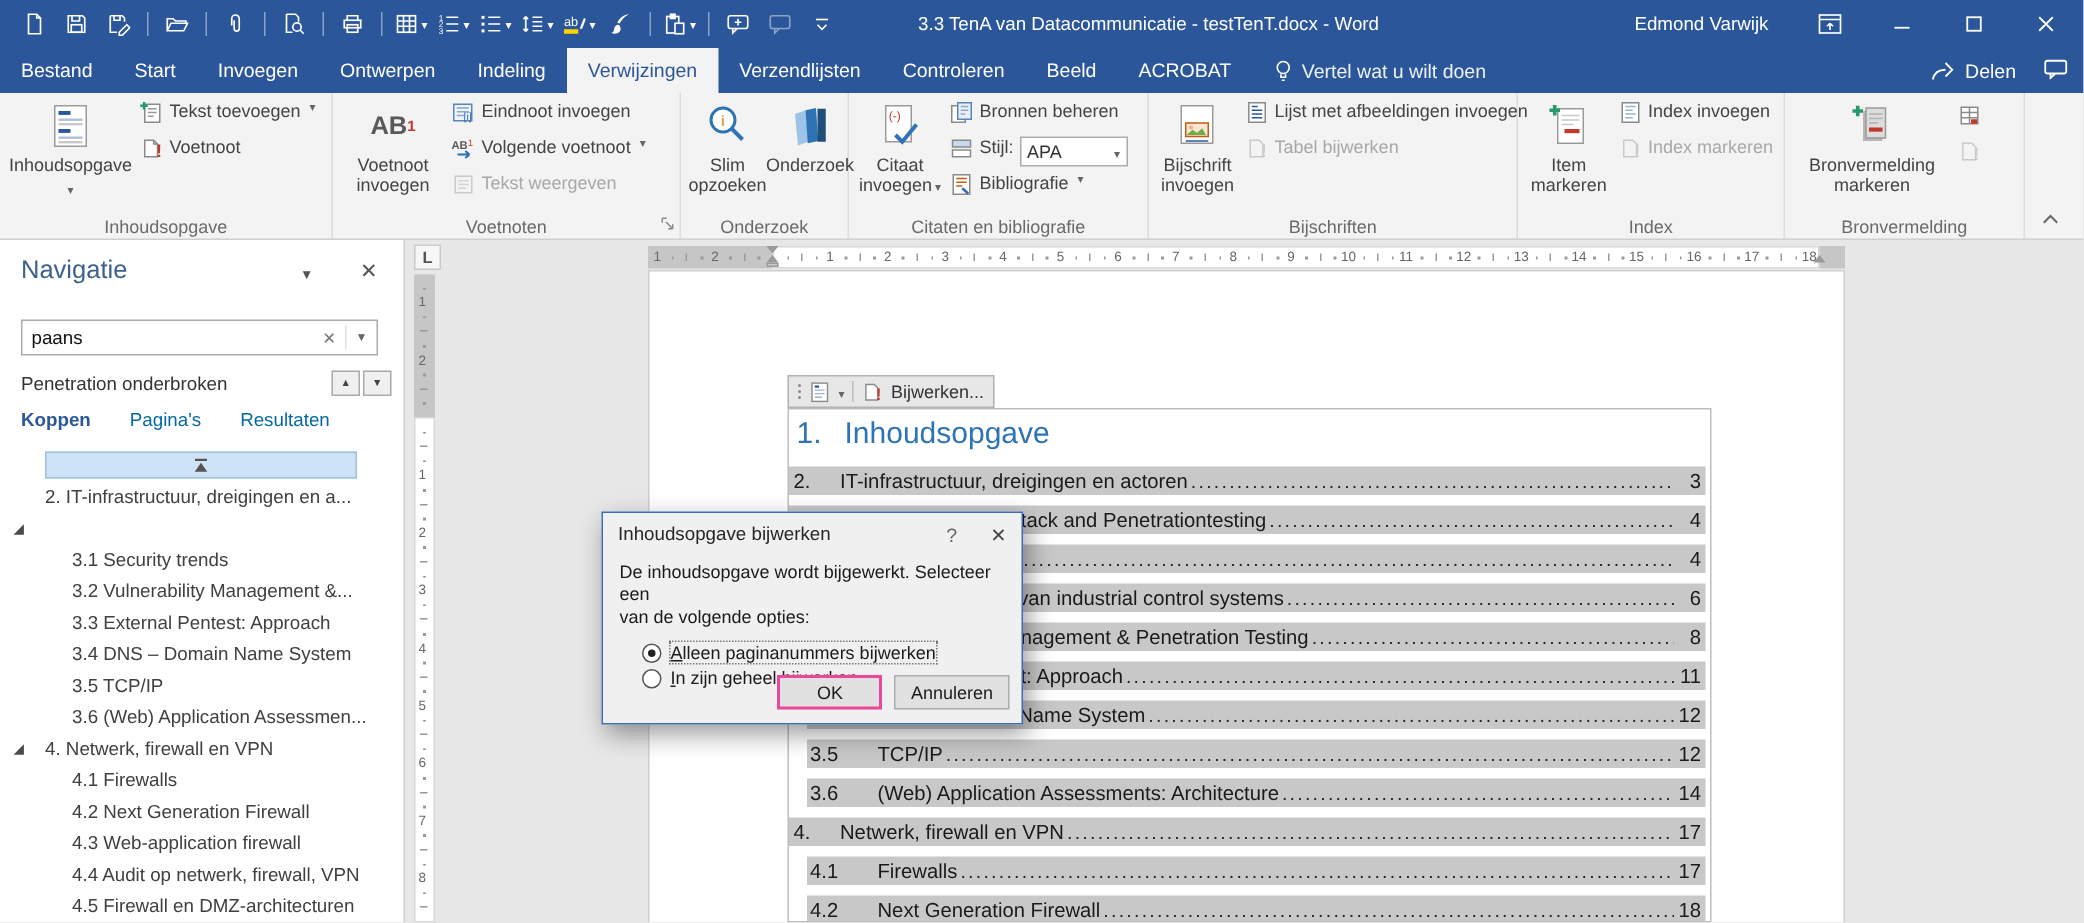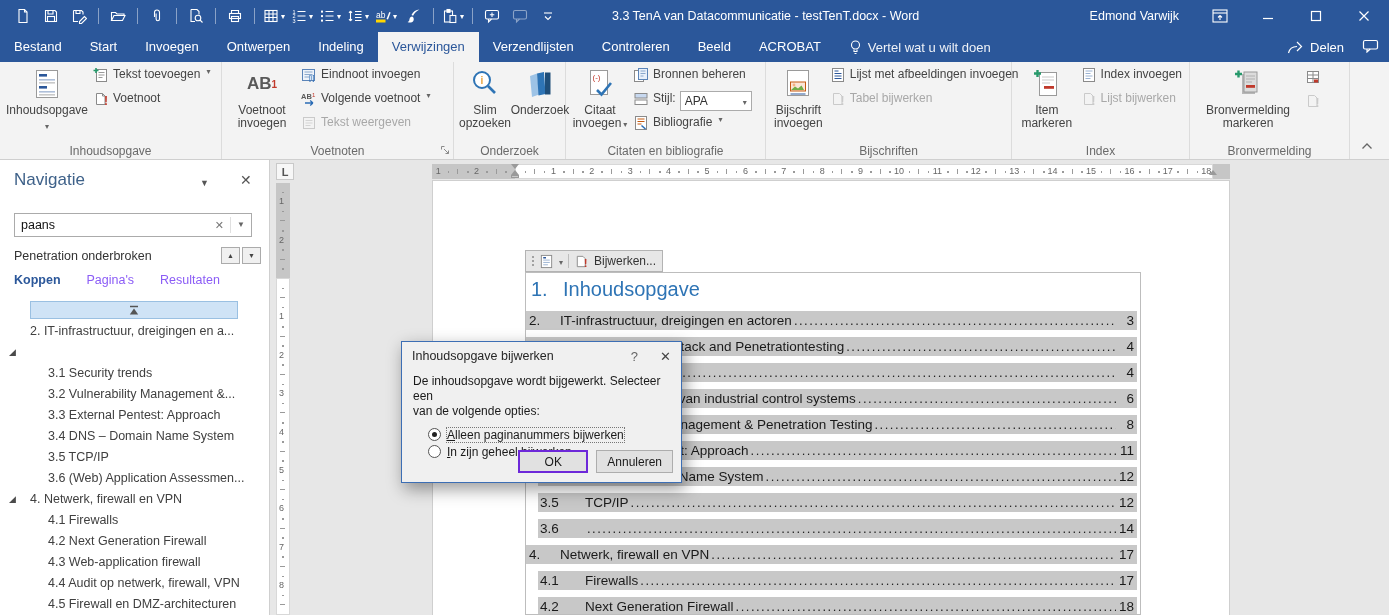--- a/index.html
+++ b/index.html
@@ -52,21 +52,21 @@
   .nav-head-caret{position:absolute;left:200px;top:18px;font-size:9px;color:#555}
   .nav-close{position:absolute;left:240px;top:12px;font-size:14px;color:#555}
   .nav-search{position:absolute;left:14px;top:53px;width:238px;height:24px;border:1px solid #ababab;background:#fff;display:flex;align-items:center}
   .nav-search input{border:none;outline:none;flex:1;font-size:12.5px;padding:0 6px;font-family:inherit;color:#111;background:transparent}
   .nav-search .sx{color:#777;font-size:11px;padding:0 6px}
   .nav-search .sc{color:#666;font-size:8px;padding:0 6px;border-left:1px solid #e0e0e0;height:16px;line-height:16px}
   .nav-status{position:absolute;left:14px;top:89px;font-size:12.5px;color:#333}
   .nav-updown{position:absolute;left:221px;top:87px;display:flex;gap:2px}
   .nav-updown span{width:19px;height:17px;border:1px solid #ababab;background:#f0f0f0;font-size:7px;color:#444;display:flex;align-items:center;justify-content:center}
   .nav-tabs{position:absolute;left:14px;top:113px;display:flex;gap:26px;font-size:12.5px}
-  .nav-tab{color:#8b5cf6}
+  .nav-tab{color:#0369a1}
   .nav-tab.active{color:#2b579a;font-weight:bold}
   .nav-list{position:absolute;left:0;top:140px;right:1px;bottom:0;overflow:hidden}
   .nav-item{position:relative;height:21px;line-height:21px;font-size:12.5px;color:#404040;white-space:nowrap;cursor:default}
   .nav-item .txt{position:absolute;overflow:hidden;text-overflow:clip;right:4px}
   .nav-item.l1 .txt{left:30px}
   .nav-item.l2 .txt{left:48px}
   .nav-exp{position:absolute;left:9px;top:0;font-size:9px;color:#4a4a4a}
   .nav-exp::before{content:"◢"}
   .nav-sel{position:absolute;left:30px;right:30px;top:1px;height:18px;background:#cfe3f6;border:1px solid #9ac0e2;display:flex;align-items:center;justify-content:center}
 
@@ -106,28 +106,28 @@
   .tdots{flex:1;overflow:hidden;white-space:nowrap;letter-spacing:1.5px;padding:0 2px;font-size:13px;color:#222}
   .tpage{flex:none;min-width:18px;text-align:right}
 
   
   .dialog{position:absolute;left:401px;top:341px;width:281px;height:142px;background:#f0f0f0;border:1px solid #3c6eb4;box-shadow:3px 6px 16px rgba(0,0,0,.4);z-index:50;font-size:12px;color:#1a1a1a}
   .dlg-title{height:28px;display:flex;align-items:center;padding:0 10px;font-size:12.5px;color:#262626}
   .dlg-title .t{flex:1}
   .dlg-help{color:#666;margin-right:22px;font-size:13px}
   .dlg-close{color:#444;font-size:13px}
   .dlg-msg{padding:4px 11px 6px 11px;line-height:15px}
-  .dlg-opt{display:flex;align-items:flex-start;margin:3px 0 3px 26px}
+  .dlg-opt{display:flex;align-items:flex-end;margin:3px 0 3px 26px}
   .radio{width:13px;height:13px;border:1px solid #555;border-radius:50%;background:#fff;margin-right:6px;position:relative;flex:none}
   .radio.sel::after{content:"";position:absolute;left:3px;top:3px;width:5px;height:5px;border-radius:50%;background:#222}
   .dlg-optlabel u{text-decoration:underline}
   .focusbox{outline:1px dotted #777}
   .dlg-btns{position:absolute;right:8px;bottom:9px;display:flex;gap:8px}
   .dlg-btn{height:23px;font-size:12px;font-family:inherit;color:#1a1a1a;background:#e1e1e1;border:1px solid #adadad;padding:0 10px;min-width:70px}
-  .dlg-btn.primary{border:2px solid #6d28d9}
+  .dlg-btn.primary{border:2px solid #ec4899}
 </style>
 </head>
 <body>
 
 <div id="app">
 
   <div class="titlebar">
     <div class="qat" id="qat">
         <span class="qat-btn">
           <svg width="16" height="16" viewBox="0 0 16 16" fill="none" stroke="#fff" stroke-width="1.1">
@@ -520,21 +520,21 @@
               <rect x="2.5" y="1.5" width="11" height="13" fill="#fff" stroke="#8a8a8a"></rect>
               <path d="M4.5 4h7M4.5 6.5h5M4.5 9h7M4.5 11.5h5" stroke="#9ab2d2"></path>
             </svg>
           <span>Index invoegen</span>
         </div>
         <div class="smallbtn dis">
           <svg width="16" height="16" viewBox="0 0 16 16">
               <path d="M3.5 2.5h6l2.5 2.5v8.5h-8.5z" fill="#f4f4f4" stroke="#9a9a9a"></path>
               <text x="10.5" y="13.5" font-size="12" font-weight="bold" fill="#9a9a9a">!</text>
             </svg>
-          <span>Lijst bijwerken</span>
+          <span>Index markeren</span>
         </div>
       </div>
       <div class="grp-label">Index</div>
     </div>
 
     <div class="grp" style="width:160px">
       <div class="bigbtn" style="width:108px">
         <span class="bigico">
           <svg width="30" height="30" viewBox="0 0 30 30">
               <rect x="9" y="5" width="13" height="20" fill="#b7b7b7"></rect>
@@ -857,20 +857,21 @@
           <span class="tpage">12</span>
         </div>
         <div class="toc-row l2">
           <span class="tnum">3.5</span>
           <span class="ttitle">TCP/IP</span>
           <span class="tdots">............................................................................................................................................................................................................................................................................................................</span>
           <span class="tpage">12</span>
         </div>
         <div class="toc-row l2">
           <span class="tnum">3.6</span>
+          <span class="ttitle">(Web) Application Assessments: Architecture</span>
           <span class="tdots">............................................................................................................................................................................................................................................................................................................</span>
           <span class="tpage">14</span>
         </div>
         <div class="toc-row l1">
           <span class="tnum">4.</span>
           <span class="ttitle">Netwerk, firewall en VPN</span>
           <span class="tdots">............................................................................................................................................................................................................................................................................................................</span>
           <span class="tpage">17</span>
         </div>
         <div class="toc-row l2">

